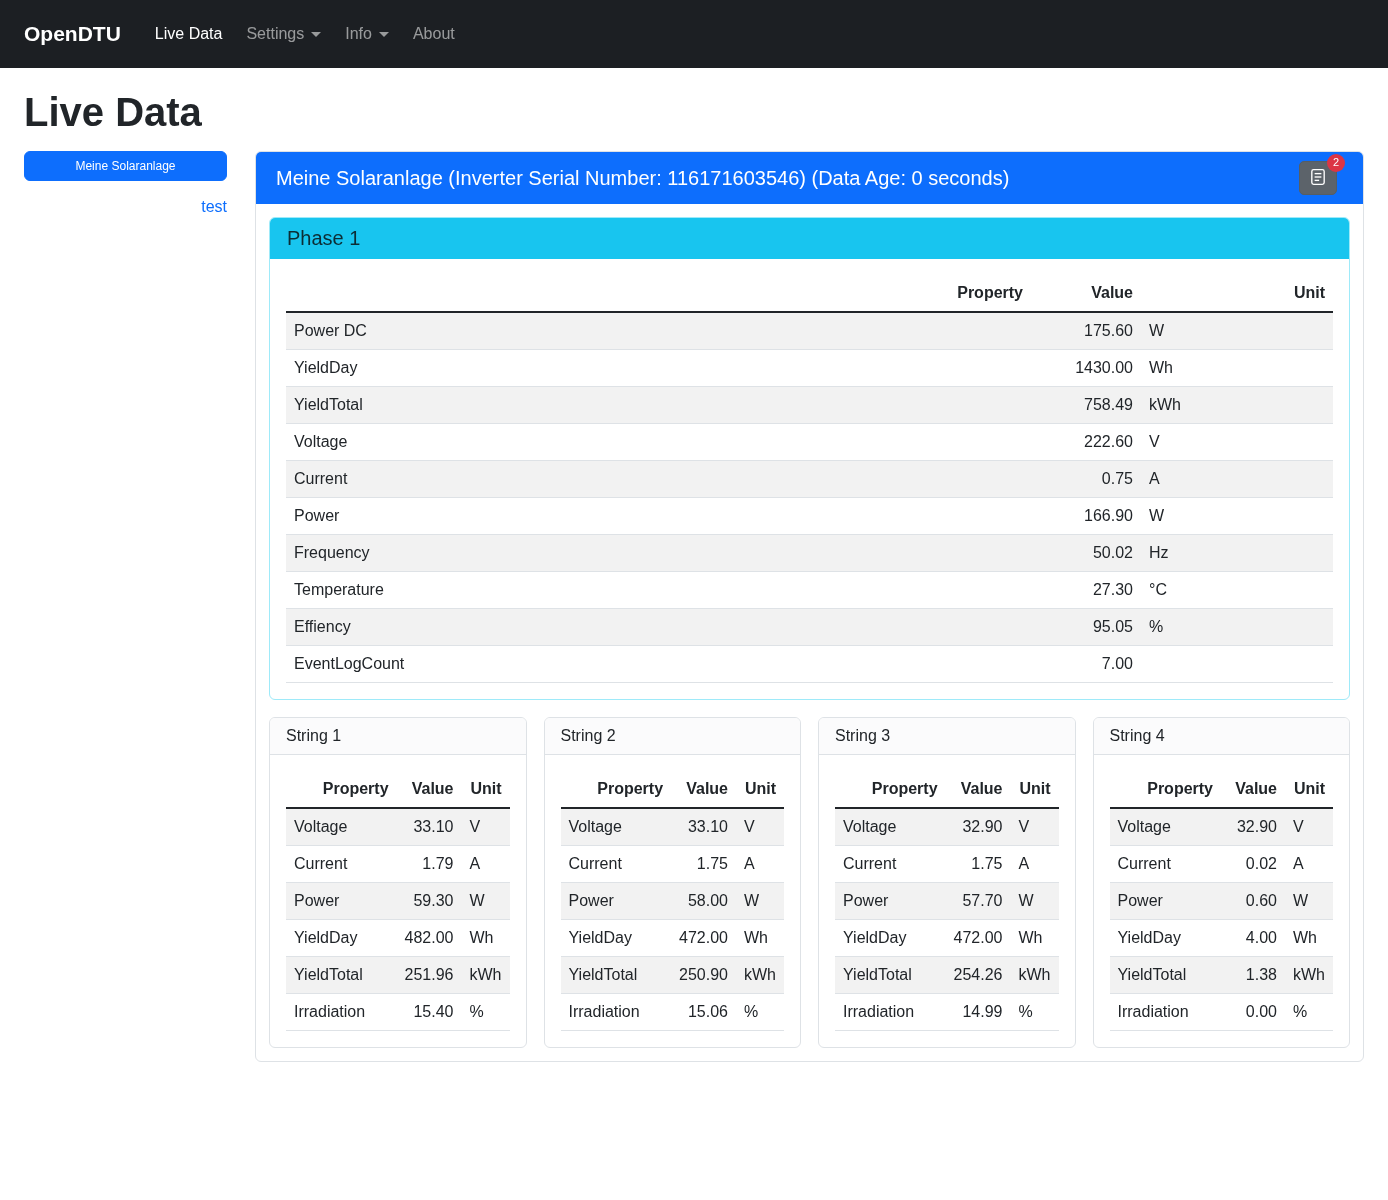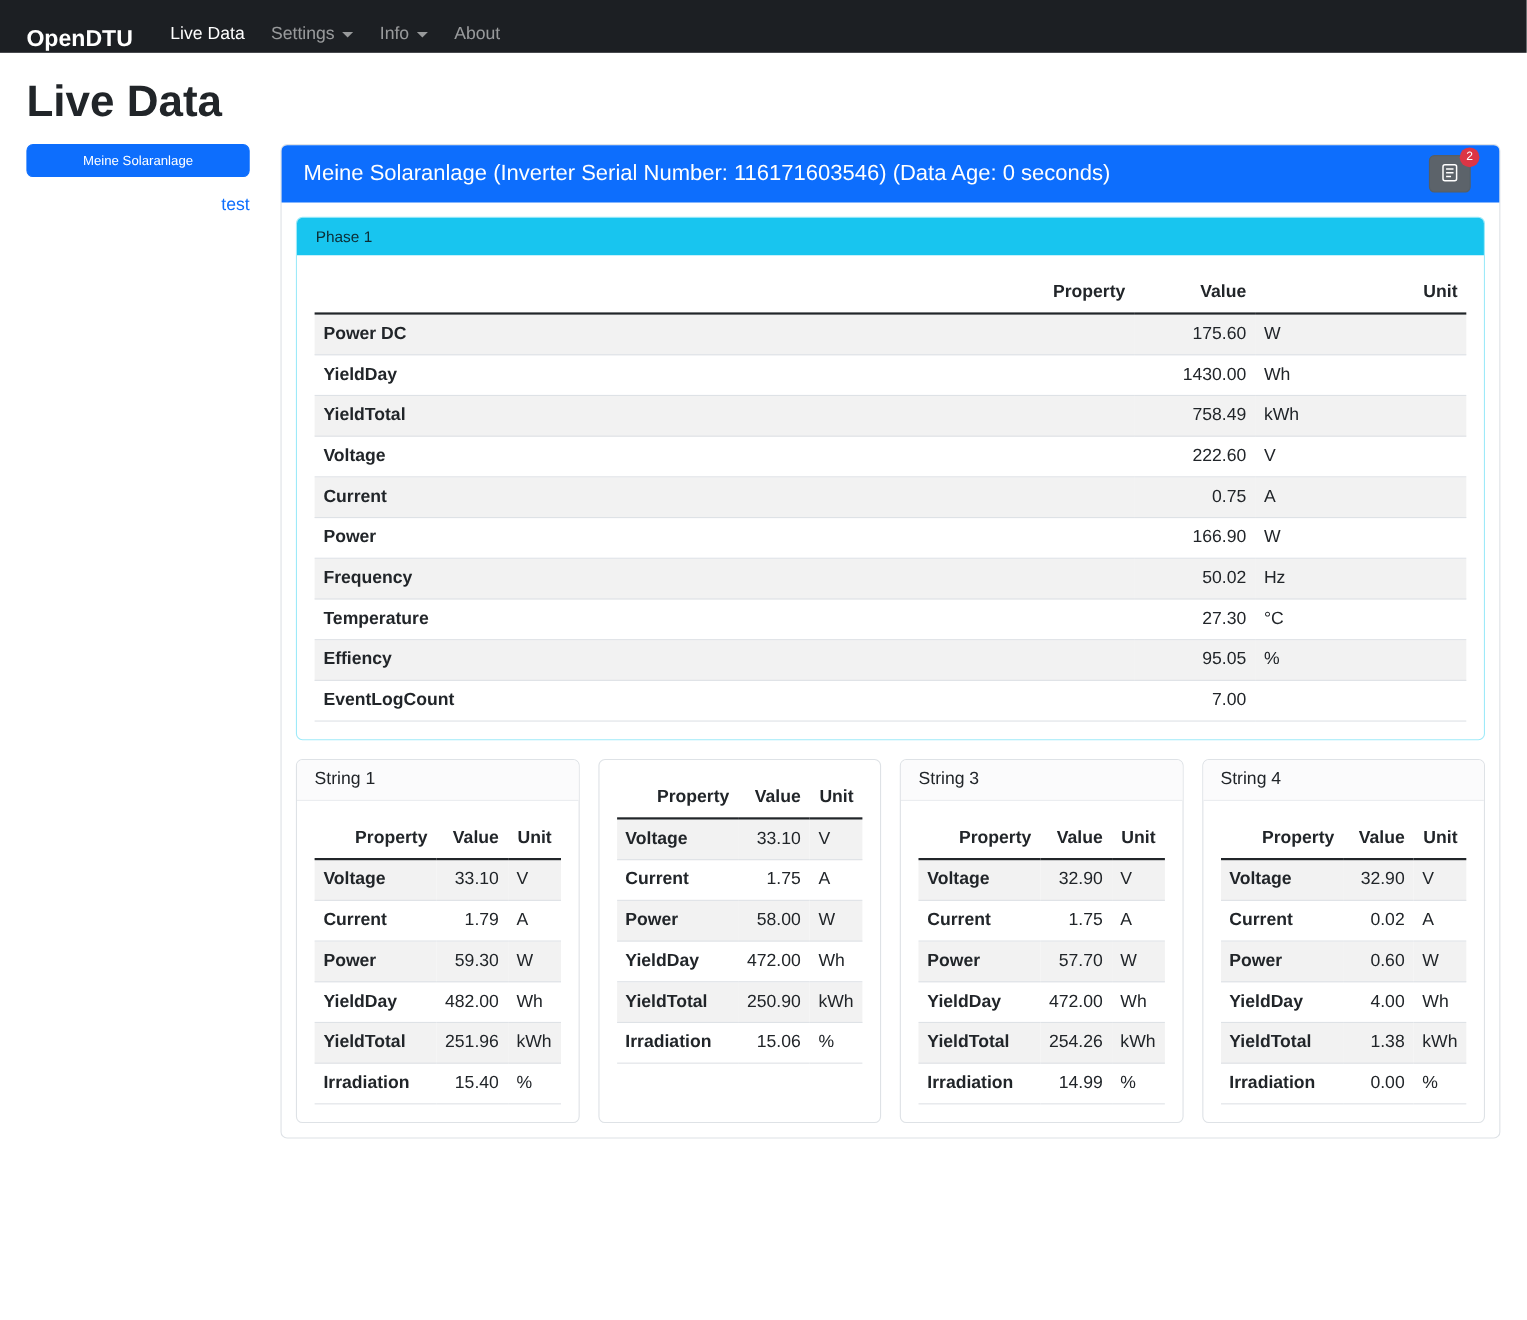--- a/index.html
+++ b/index.html
@@ -7,23 +7,23 @@
   body {
     width: 1388px;
     font-family: "Liberation Sans", sans-serif;
     font-size: 16px;
     color: #212529;
   }
 
   
   .navbar {
     background: #1c1f23;
-    height: 48px;
+    height: 68px;
     display: flex;
-    align-items: flex-end;
+    align-items: center;
     padding: 0 24px;
   }
   .navbar-brand {
     color: #fff;
     font-size: 21px;
     font-weight: 600;
     margin-right: 26px;
     cursor: pointer;
   }
   .nav-item {
@@ -129,40 +129,40 @@
   .phase-card {
     border: 1px solid #9eeaf9;
     border-radius: 6px;
     margin-bottom: 17px;
     background: #fff;
   }
   .phase-card-header {
     background: #18c5ef;
     color: #0c2d35;
     padding: 9px 17px;
-    font-size: 14px;
+    font-size: 20px;
     border-radius: 5px 5px 0 0;
   }
   .phase-card-body { padding: 16px; }
 
   
   table { width: 100%; border-collapse: collapse; }
   thead th {
     border-bottom: 2px solid #212529;
     font-weight: 700;
     text-align: right;
     padding: 9px 8px;
   }
   tbody th, tbody td {
     padding: 9px 8px;
     border-bottom: 1px solid #dee2e6;
     font-weight: 400;
     text-align: left;
   }
-  tbody th { font-weight: 700; }
+  tbody th { font-weight: 400; }
   tbody tr:nth-child(odd) { background: #f2f2f2; }
   .col-val { text-align: right !important; }
   .phase-table .col-val { width: 110px; }
   .phase-table .col-unit { width: 192px; }
   .string-table .col-val { width: 64px; }
   .string-table .col-unit { width: 46px; }
 
   
   .strings-grid {
     display: grid;
@@ -354,20 +354,21 @@
                       <th>Irradiation</th>
                       <td class="col-val">15.40</td>
                       <td class="col-unit">%</td>
                     </tr>
                   </tbody>
               </table>
             </div>
           </div>
 
           <div class="string-card">
+            <div class="string-card-header">String 2</div>
             <div class="string-card-body">
               <table class="string-table">
                 <thead>
                   <tr>
                     <th>Property</th>
                     <th class="col-val">Value</th>
                     <th class="col-unit">Unit</th>
                   </tr>
                 </thead>
                 <tbody>

